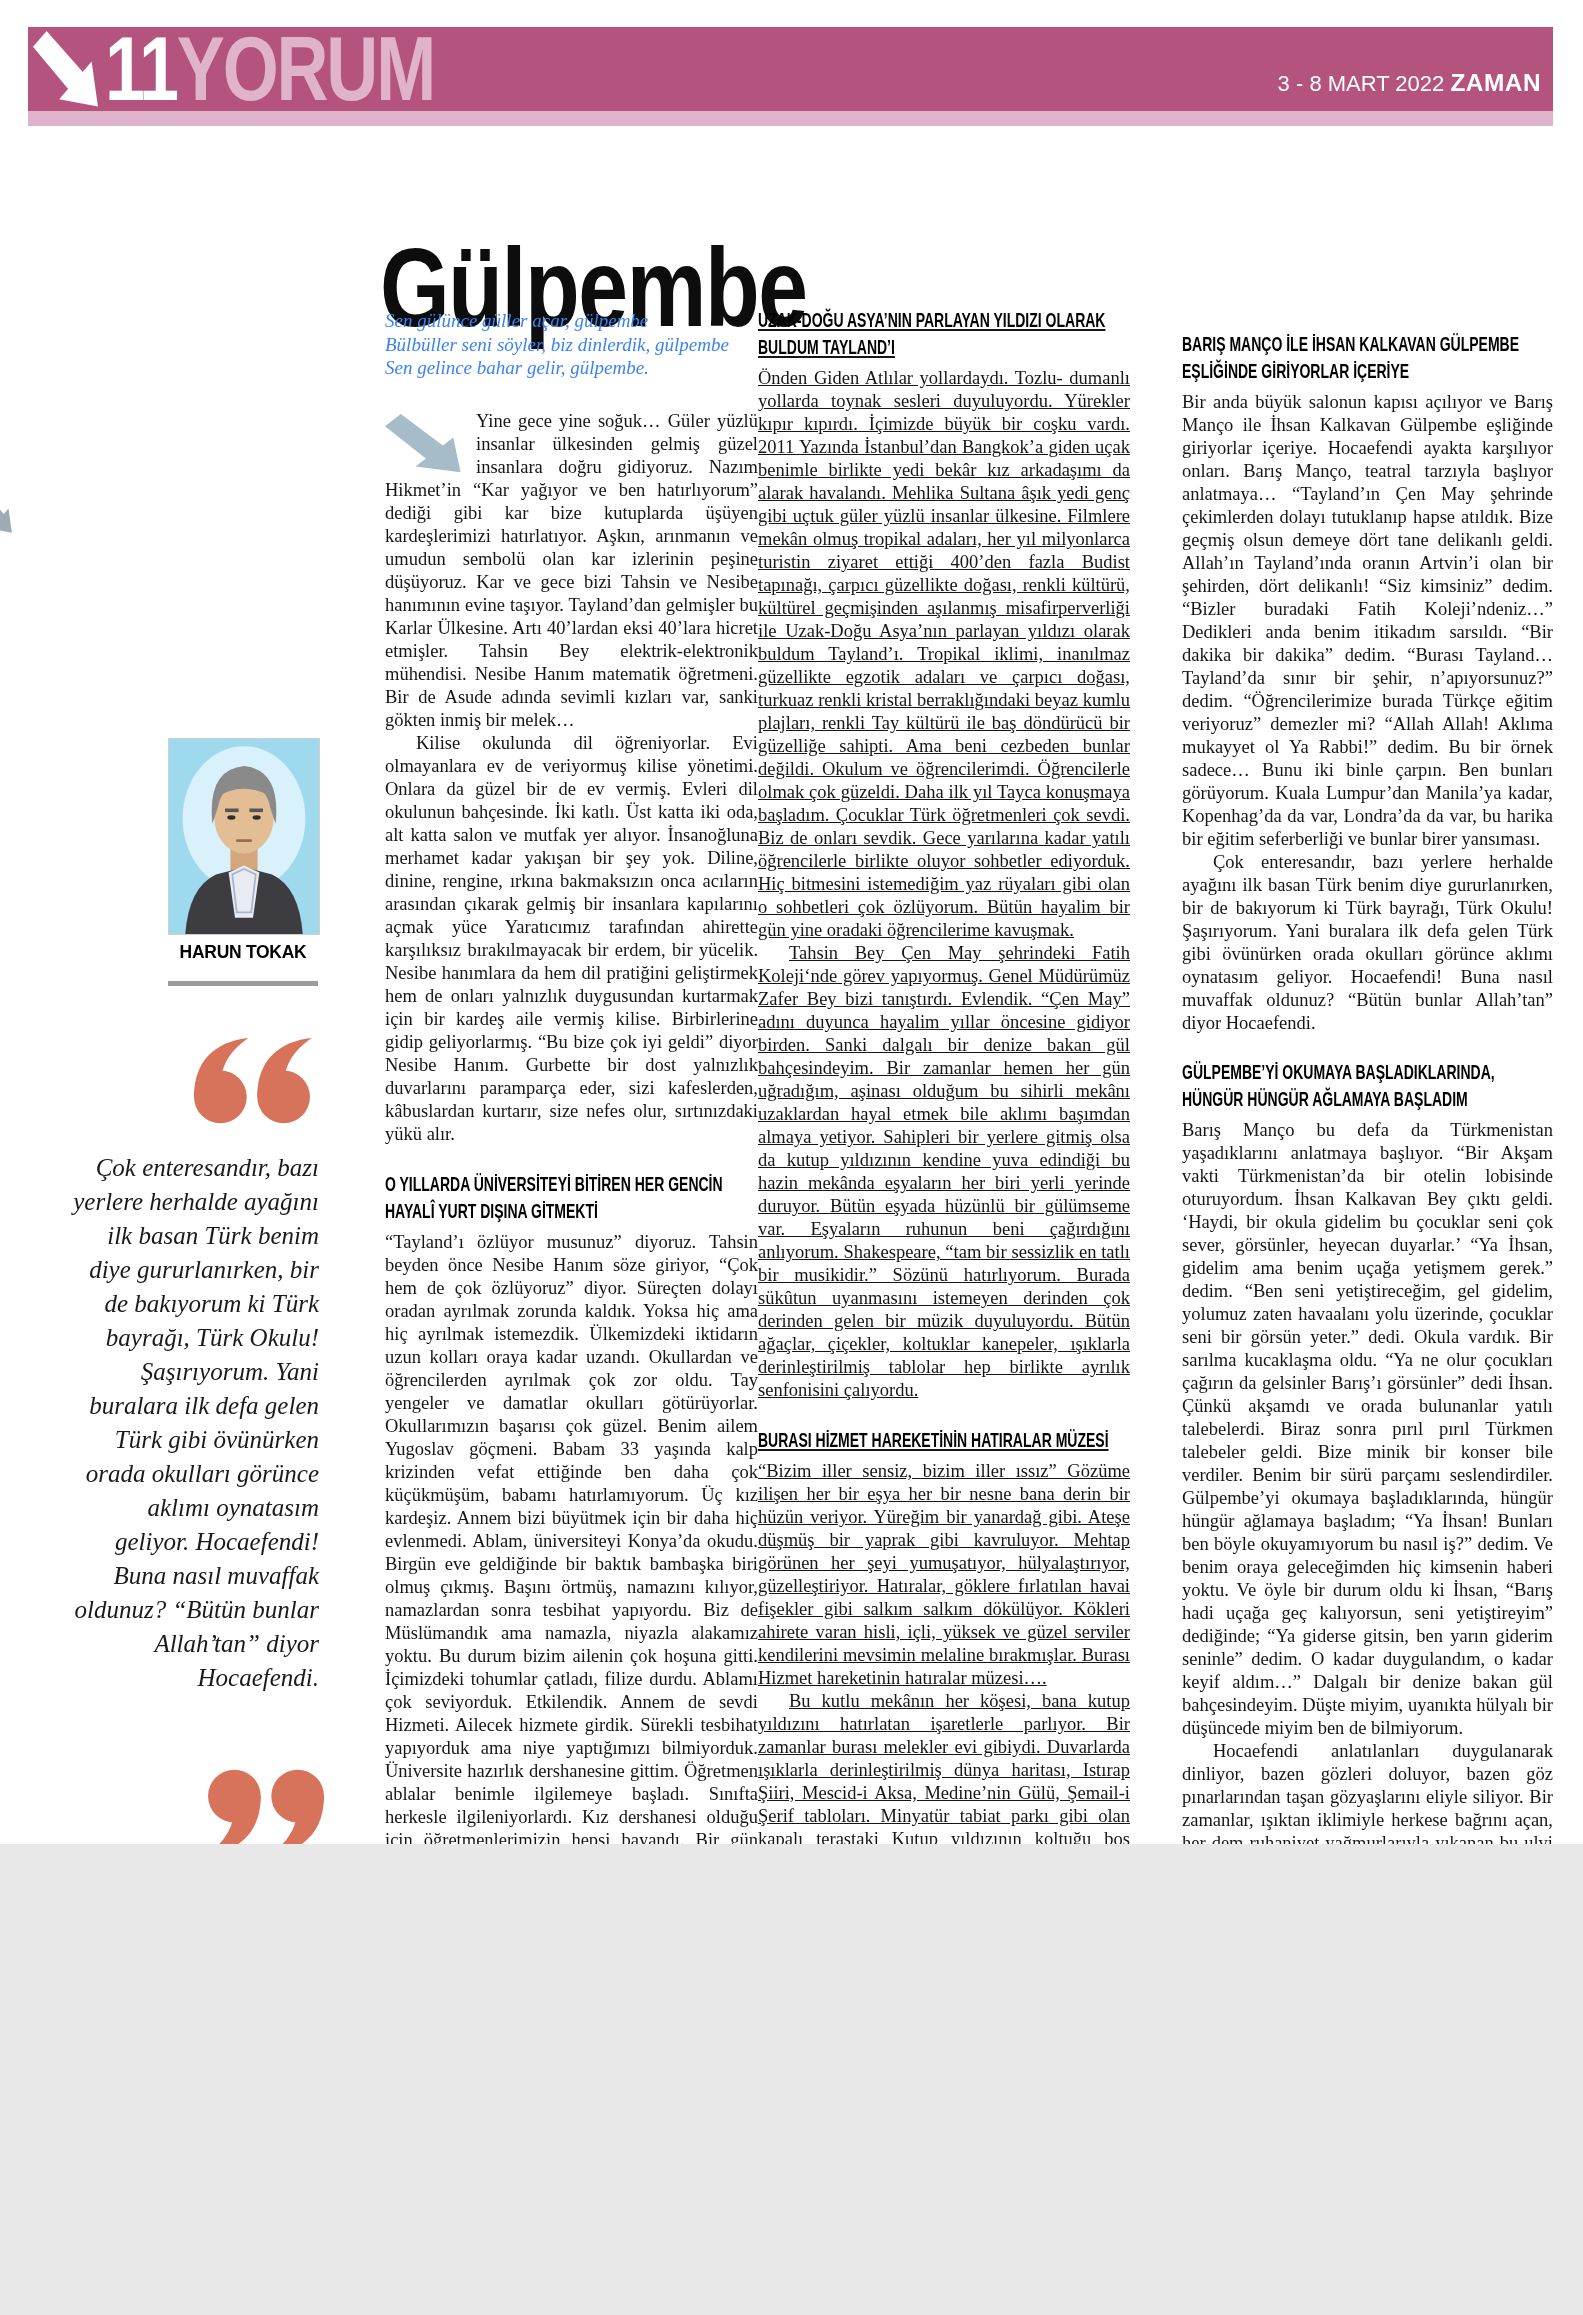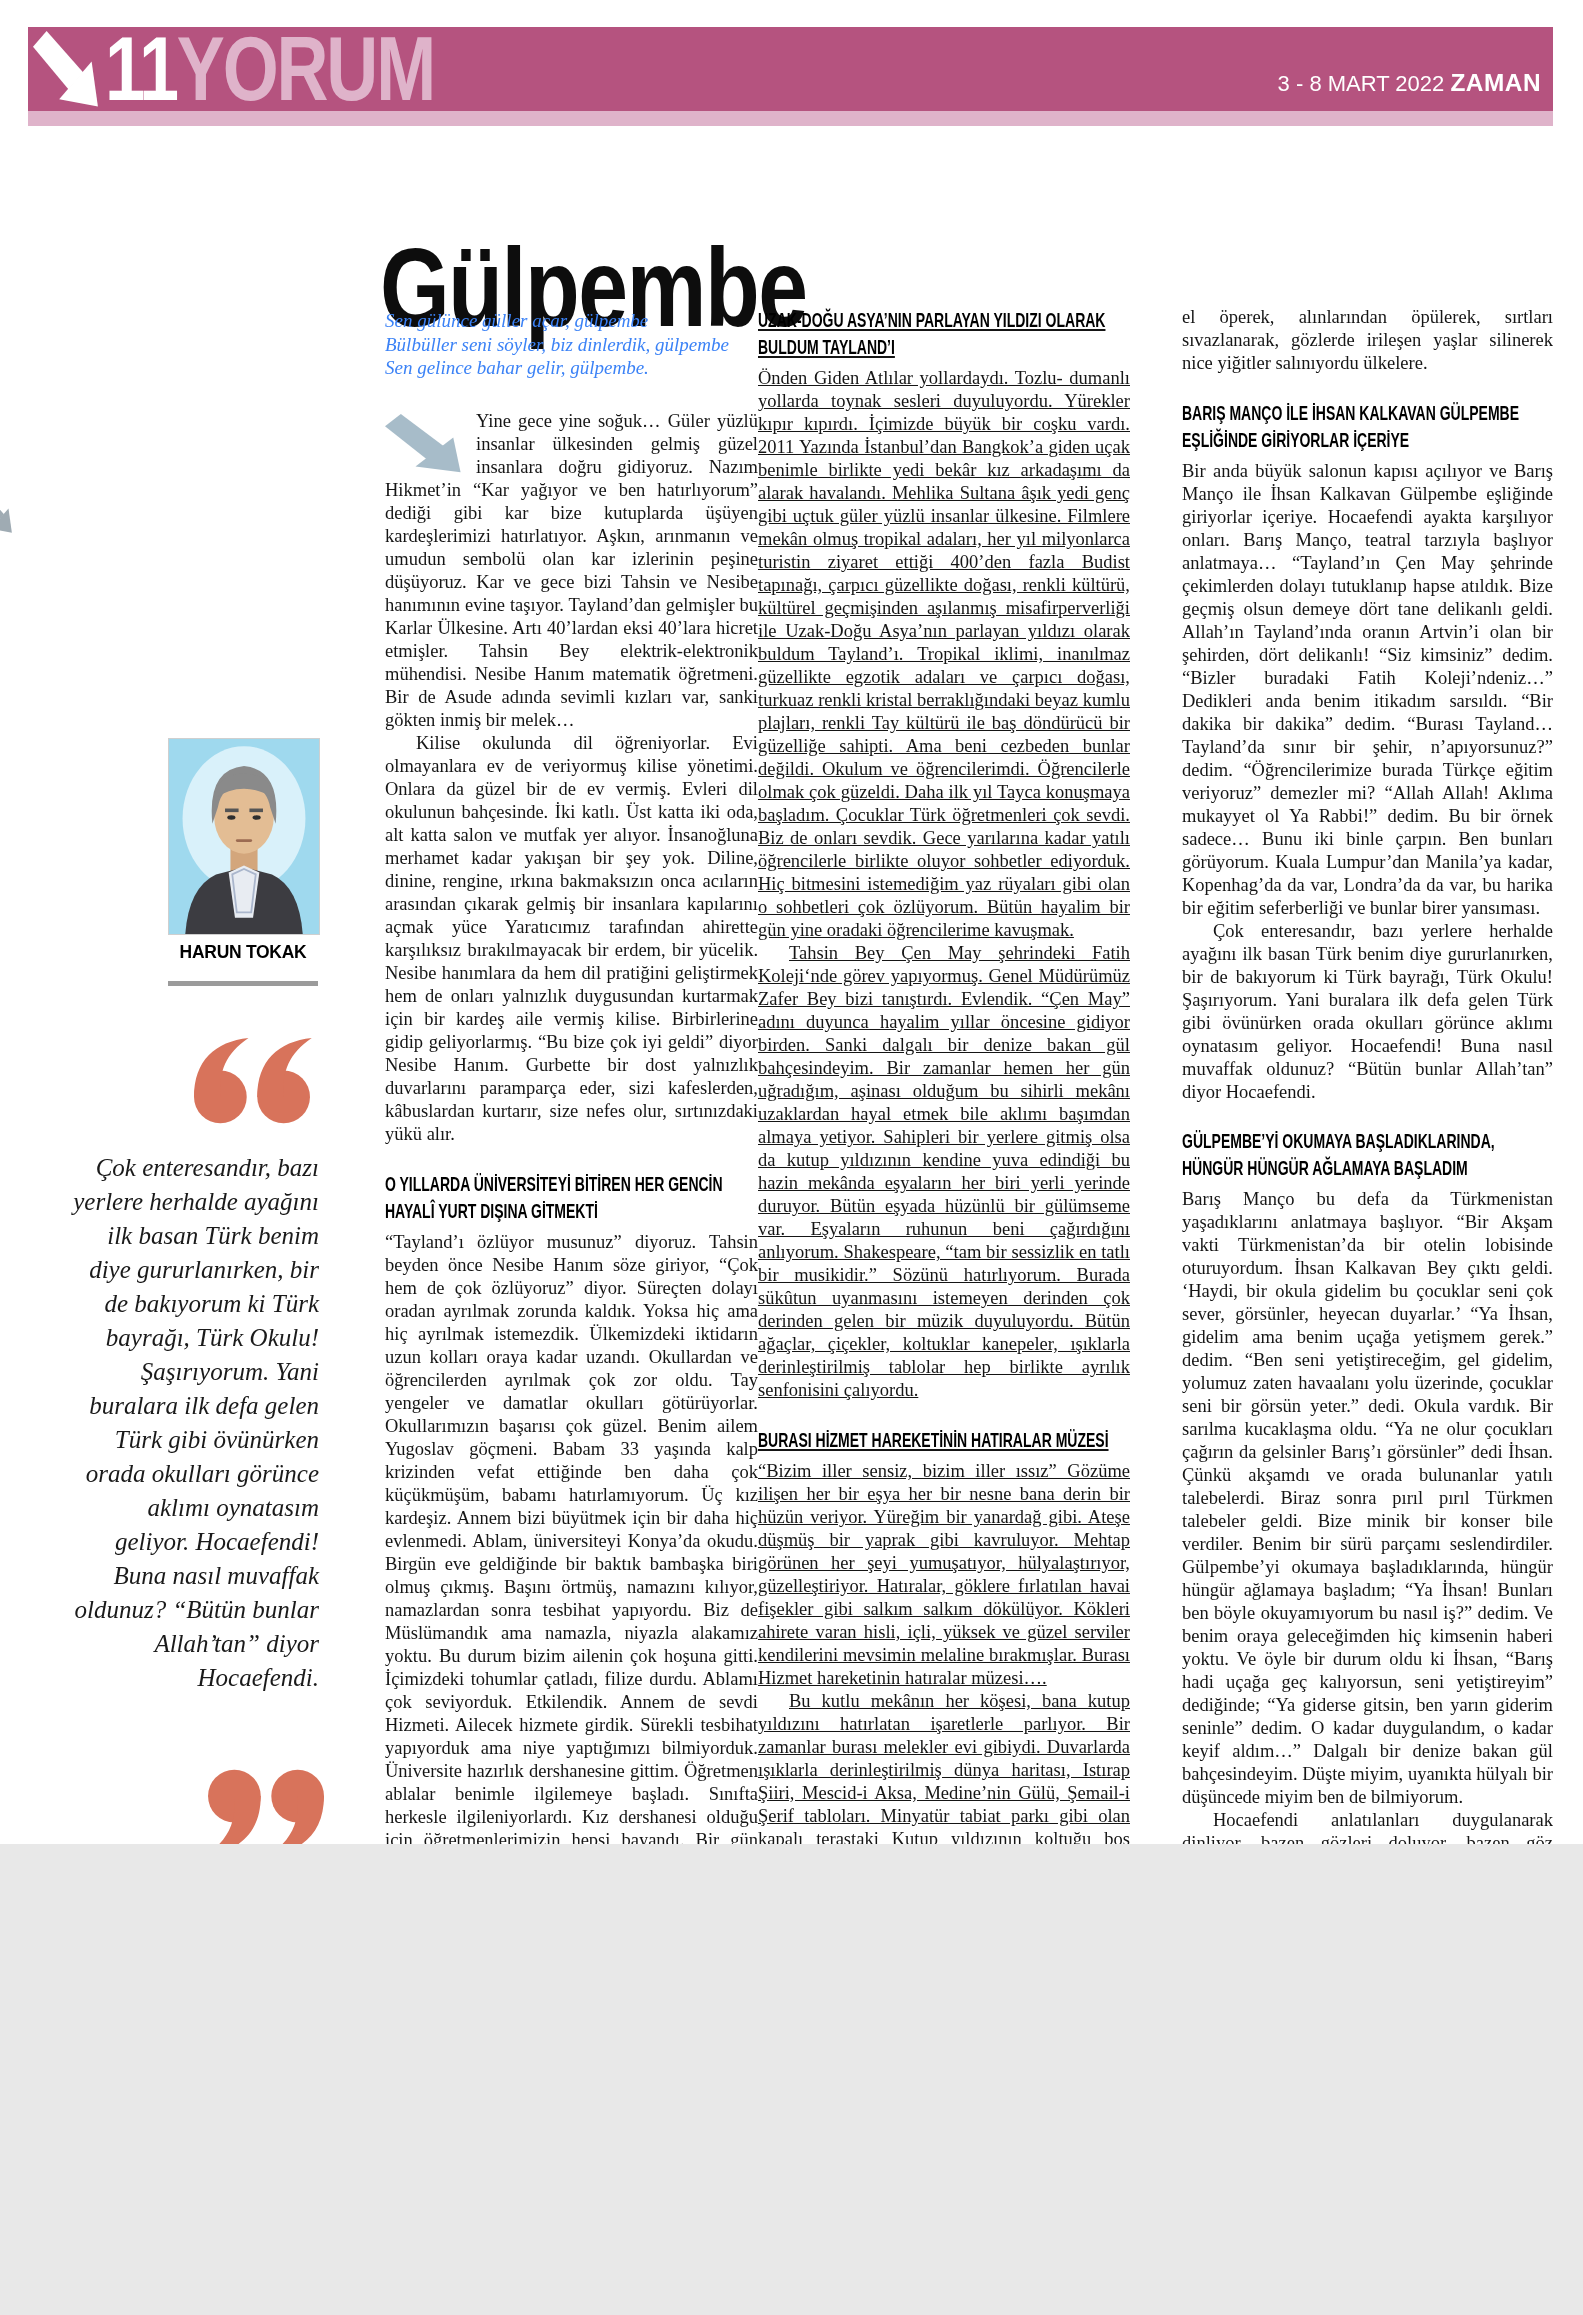--- a/index.html
+++ b/index.html
@@ -145,21 +145,20 @@
     <h3 class="head first">UZAK-DOĞU ASYA’NIN PARLAYAN YILDIZI OLARAK BULDUM TAYLAND’I</h3>
     <p>Önden Giden Atlılar yollardaydı. Tozlu- dumanlı yollarda toynak sesleri duyuluyordu. Yürekler kıpır kıpırdı. İçimizde büyük bir coşku vardı. 2011 Yazında İstanbul’dan Bangkok’a giden uçak benimle birlikte yedi bekâr kız arkadaşımı da alarak havalandı. Mehlika Sultana âşık yedi genç gibi uçtuk güler yüzlü insanlar ülkesine. Filmlere mekân olmuş tropikal adaları, her yıl milyonlarca turistin ziyaret ettiği 400’den fazla Budist tapınağı, çarpıcı güzellikte doğası, renkli kültürü, kültürel geçmişinden aşılanmış misafirperverliği ile Uzak-Doğu Asya’nın parlayan yıldızı olarak buldum Tayland’ı. Tropikal iklimi, inanılmaz güzellikte egzotik adaları ve çarpıcı doğası, turkuaz renkli kristal berraklığındaki beyaz kumlu plajları, renkli Tay kültürü ile baş döndürücü bir güzelliğe sahipti. Ama beni cezbeden bunlar değildi. Okulum ve öğrencilerimdi. Öğrencilerle olmak çok güzeldi. Daha ilk yıl Tayca konuşmaya başladım. Çocuklar Türk öğretmenleri çok sevdi. Biz de onları sevdik. Gece yarılarına kadar yatılı öğrencilerle birlikte oluyor sohbetler ediyorduk. Hiç bitmesini istemediğim yaz rüyaları gibi olan o sohbetleri çok özlüyorum. Bütün hayalim bir gün yine oradaki öğrencilerime kavuşmak.</p>
     <p class="ind">Tahsin Bey Çen May şehrindeki Fatih Koleji‘nde görev yapıyormuş. Genel Müdürümüz Zafer Bey bizi tanıştırdı. Evlendik. “Çen May” adını duyunca hayalim yıllar öncesine gidiyor birden. Sanki dalgalı bir denize bakan gül bahçesindeyim. Bir zamanlar hemen her gün uğradığım, aşinası olduğum bu sihirli mekânı uzaklardan hayal etmek bile aklımı başımdan almaya yetiyor. Sahipleri bir yerlere gitmiş olsa da kutup yıldızının kendine yuva edindiği bu hazin mekânda eşyaların her biri yerli yerinde duruyor. Bütün eşyada hüzünlü bir gülümseme var. Eşyaların ruhunun beni çağırdığını anlıyorum. Shakespeare, “tam bir sessizlik en tatlı bir musikidir.” Sözünü hatırlıyorum. Burada sükûtun uyanmasını istemeyen derinden çok derinden gelen bir müzik duyuluyordu. Bütün ağaçlar, çiçekler, koltuklar kanepeler, ışıklarla derinleştirilmiş tablolar hep birlikte ayrılık senfonisini çalıyordu.</p>
     <h3 class="head">BURASI HİZMET HAREKETİNİN HATIRALAR MÜZESİ</h3>
     <p>“Bizim iller sensiz, bizim iller ıssız” Gözüme ilişen her bir eşya her bir nesne bana derin bir hüzün veriyor. Yüreğim bir yanardağ gibi. Ateşe düşmüş bir yaprak gibi kavruluyor. Mehtap görünen her şeyi yumuşatıyor, hülyalaştırıyor, güzelleştiriyor. Hatıralar, göklere fırlatılan havai fişekler gibi salkım salkım dökülüyor. Kökleri ahirete varan hisli, içli, yüksek ve güzel serviler kendilerini mevsimin melaline bırakmışlar. Burası Hizmet hareketinin hatıralar müzesi….</p>
     <p class="ind">Bu kutlu mekânın her köşesi, bana kutup yıldızını hatırlatan işaretlerle parlıyor. Bir zamanlar burası melekler evi gibiydi. Duvarlarda ışıklarla derinleştirilmiş dünya haritası, Istırap Şiiri, Mescid-i Aksa, Medine’nin Gülü, Şemail-i Şerif tabloları. Minyatür tabiat parkı gibi olan kapalı terastaki Kutup yıldızının koltuğu boş duruyor. Sanki sahibi hemen gelecek ve boş duran koltuğuna oturuverecek gibi bir hâl var. Daha birkaç sene öncesine kadar zaman âdeta berrak bir su gibi akıyordu bu ıssız mekânda.</p>
     <p class="ind">Hocaefendi‘nin arkasında Hüzzam Kur’anlarla kılınıyordu namazlar… Misafirlerin biri gelir diğeri gidiyordu. Bakanlar, milletvekilleri, belediye başkanları, parti genel başkanları, patrikler, Metropolitler, basın mensupları, sanatçılar, bilim adamları, din adamları, iş adamları ile dolup taşıyordu. Bu kutlu kattan;</p>
   </div>
 
   <div class="col" id="col3">
-    <p>el öperek, alınlarından öpülerek, sırtları sıvazlanarak, gözlerde irileşen yaşlar silinerek nice yiğitler salınıyordu ülkelere.</p>
     <h3 class="head">BARIŞ MANÇO İLE İHSAN KALKAVAN GÜLPEMBE EŞLİĞİNDE GİRİYORLAR İÇERİYE</h3>
     <p>Bir anda büyük salonun kapısı açılıyor ve Barış Manço ile İhsan Kalkavan Gülpembe eşliğinde giriyorlar içeriye. Hocaefendi ayakta karşılıyor onları. Barış Manço, teatral tarzıyla başlıyor anlatmaya… “Tayland’ın Çen May şehrinde çekimlerden dolayı tutuklanıp hapse atıldık. Bize geçmiş olsun demeye dört tane delikanlı geldi. Allah’ın Tayland’ında oranın Artvin’i olan bir şehirden, dört delikanlı! “Siz kimsiniz” dedim. “Bizler buradaki Fatih Koleji’ndeniz…” Dedikleri anda benim itikadım sarsıldı. “Bir dakika bir dakika” dedim. “Burası Tayland… Tayland’da sınır bir şehir, n’apıyorsunuz?” dedim. “Öğrencilerimize burada Türkçe eğitim veriyoruz” demezler mi? “Allah Allah! Aklıma mukayyet ol Ya Rabbi!” dedim. Bu bir örnek sadece… Bunu iki binle çarpın. Ben bunları görüyorum. Kuala Lumpur’dan Manila’ya kadar, Kopenhag’da da var, Londra’da da var, bu harika bir eğitim seferberliği ve bunlar birer yansıması.</p>
     <p class="ind">Çok enteresandır, bazı yerlere herhalde ayağını ilk basan Türk benim diye gururlanırken, bir de bakıyorum ki Türk bayrağı, Türk Okulu! Şaşırıyorum. Yani buralara ilk defa gelen Türk gibi övünürken orada okulları görünce aklımı oynatasım geliyor. Hocaefendi! Buna nasıl muvaffak oldunuz? “Bütün bunlar Allah’tan” diyor Hocaefendi.</p>
     <h3 class="head">GÜLPEMBE’Yİ OKUMAYA BAŞLADIKLARINDA, HÜNGÜR HÜNGÜR AĞLAMAYA BAŞLADIM</h3>
     <p>Barış Manço bu defa da Türkmenistan yaşadıklarını anlatmaya başlıyor. “Bir Akşam vakti Türkmenistan’da bir otelin lobisinde oturuyordum. İhsan Kalkavan Bey çıktı geldi. ‘Haydi, bir okula gidelim bu çocuklar seni çok sever, görsünler, heyecan duyarlar.’ “Ya İhsan, gidelim ama benim uçağa yetişmem gerek.” dedim. “Ben seni yetiştireceğim, gel gidelim, yolumuz zaten havaalanı yolu üzerinde, çocuklar seni bir görsün yeter.” dedi. Okula vardık. Bir sarılma kucaklaşma oldu. “Ya ne olur çocukları çağırın da gelsinler Barış’ı görsünler” dedi İhsan. Çünkü akşamdı ve orada bulunanlar yatılı talebelerdi. Biraz sonra pırıl pırıl Türkmen talebeler geldi. Bize minik bir konser bile verdiler. Benim bir sürü parçamı seslendirdiler. Gülpembe’yi okumaya başladıklarında, hüngür hüngür ağlamaya başladım; “Ya İhsan! Bunları ben böyle okuyamıyorum bu nasıl iş?” dedim. Ve benim oraya geleceğimden hiç kimsenin haberi yoktu. Ve öyle bir durum oldu ki İhsan, “Barış hadi uçağa geç kalıyorsun, seni yetiştireyim” dediğinde; “Ya giderse gitsin, ben yarın giderim seninle” dedim. O kadar duygulandım, o kadar keyif aldım…” Dalgalı bir denize bakan gül bahçesindeyim. Düşte miyim, uyanıkta hülyalı bir düşüncede miyim ben de bilmiyorum.</p>
     <p class="ind">Hocaefendi anlatılanları duygulanarak dinliyor, bazen gözleri doluyor, bazen göz pınarlarından taşan gözyaşlarını eliyle siliyor. Bir zamanlar, ışıktan iklimiyle herkese bağrını açan, her dem ruhaniyet yağmurlarıyla yıkanan bu ulvi mekân, başına neler geleceğini bilmeden sabırla beklerken; ağaçlar, çiçekler, koltuklar, kanepeler, duvarlardaki ışıklı levhalar, her bir nesne her bir eşya hep birlikte ayrılık senfonisini daha yüksek sesle söylemeye başlıyorlar.</p>
   </div>
 
   <div class="edge-arrow">
     <svg viewBox="0 0 64 64" width="36" height="42" preserveAspectRatio="none">

